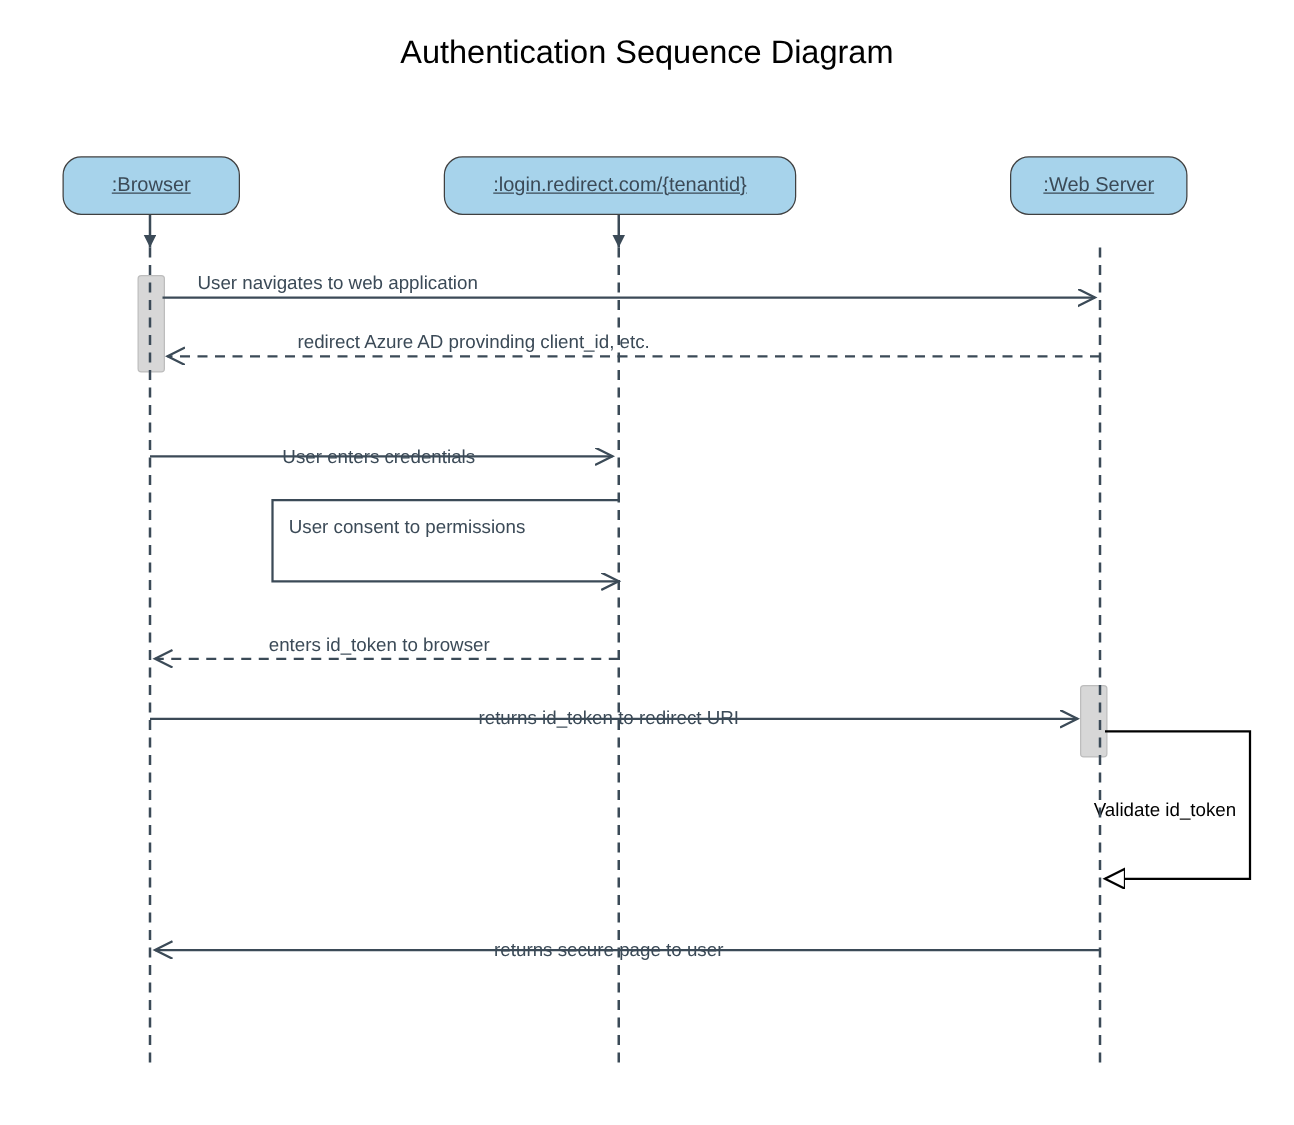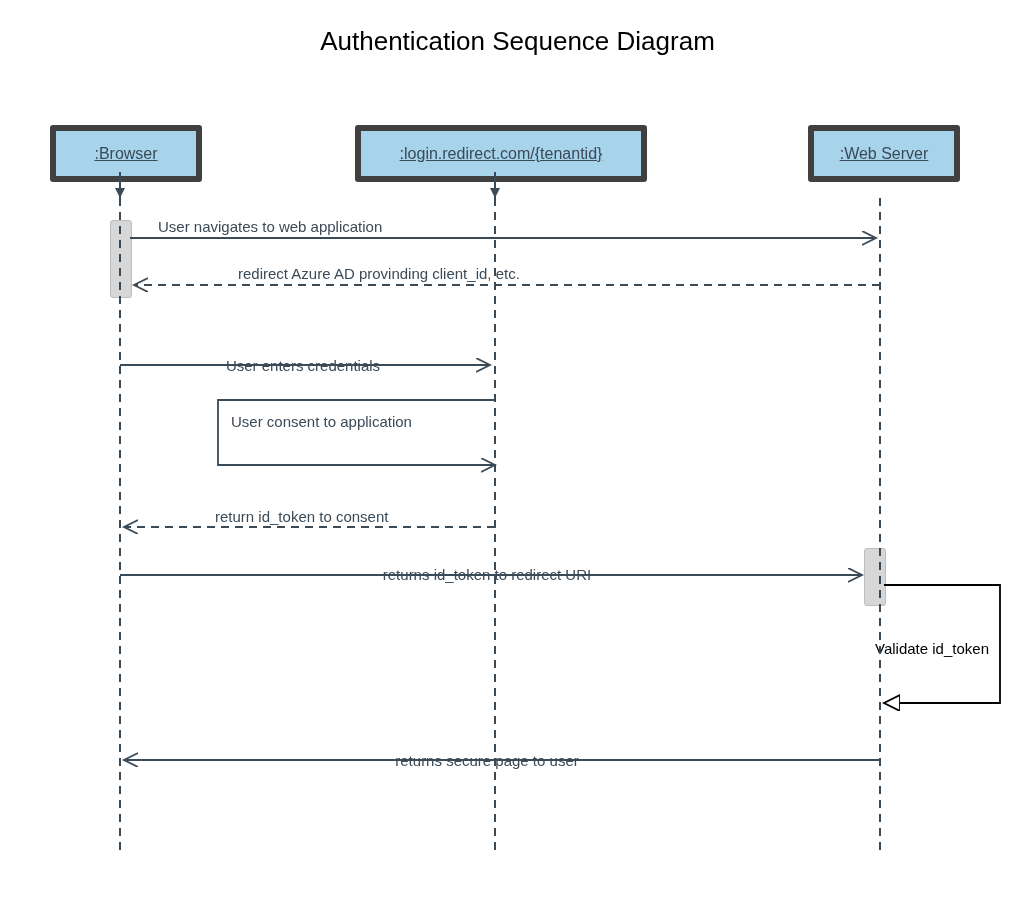--- a/index.html
+++ b/index.html
@@ -25,22 +25,22 @@
     left: 0;
     width: 1035px;
     text-align: center;
     font-size: 26px;
     font-weight: 400;
     color: #000;
   }
   .participant-box {
     position: absolute;
     background: #a7d3eb;
-    border: 6px solid #404040;
-    border-radius: 3px;
+    border: 1px solid #404040;
+    border-radius: 15px;
     text-align: center;
     color: #3b4a57;
     font-size: 16px;
     display: flex;
     align-items: center;
     justify-content: center;
   }
   .participant-box span {
     text-decoration: underline;
     padding: 0 8px;
@@ -77,22 +77,22 @@
   <div class="participant-box" style="left:808px; top:125px; width:140px; height:45px;text-align:right;">
     <span>:Web Server</span>
   </div>
 
   <div class="activation-bar" style="left:110px; top:220px; width:20px; height:76px;"></div>
   <div class="activation-bar" style="left:864px; top:548px; width:20px; height:56px;"></div>
 
   <div class="msg-label" style="left:158px; top:218px;">User navigates to web application</div>
   <div class="msg-label" style="left:238px; top:265px;">redirect Azure AD provinding client_id, etc.</div>
   <div class="msg-label bg-white center" style="left:303px; top:357px;">User enters credentials</div>
-  <div class="msg-label" style="left:231px; top:413px;">User consent to application</div>
-  <div class="msg-label" style="left:215px; top:508px;">return id_token to consent</div>
+  <div class="msg-label" style="left:231px; top:413px;">User consent to permissions</div>
+  <div class="msg-label" style="left:215px; top:508px;">enters id_token to browser</div>
   <div class="msg-label bg-white center" style="left:487px; top:566px;">returns id_token to redirect URI</div>
   <div class="msg-label black" style="left:875px; top:640px;">Validate id_token</div>
   <div class="msg-label bg-white center" style="left:487px; top:752px;">returns secure page to user</div>
 
   <svg class="diagram">
     <defs>
       <marker id="arrow-solid" markerWidth="12" markerHeight="12" refX="10" refY="5" orient="auto" markerUnits="userSpaceOnUse">
         <path d="M0,0 L10,5 L0,10 Z" fill="#3b4a57"></path>
       </marker>
       <marker id="arrow-open" markerWidth="18" markerHeight="18" refX="14" refY="7" orient="auto" markerUnits="userSpaceOnUse">

